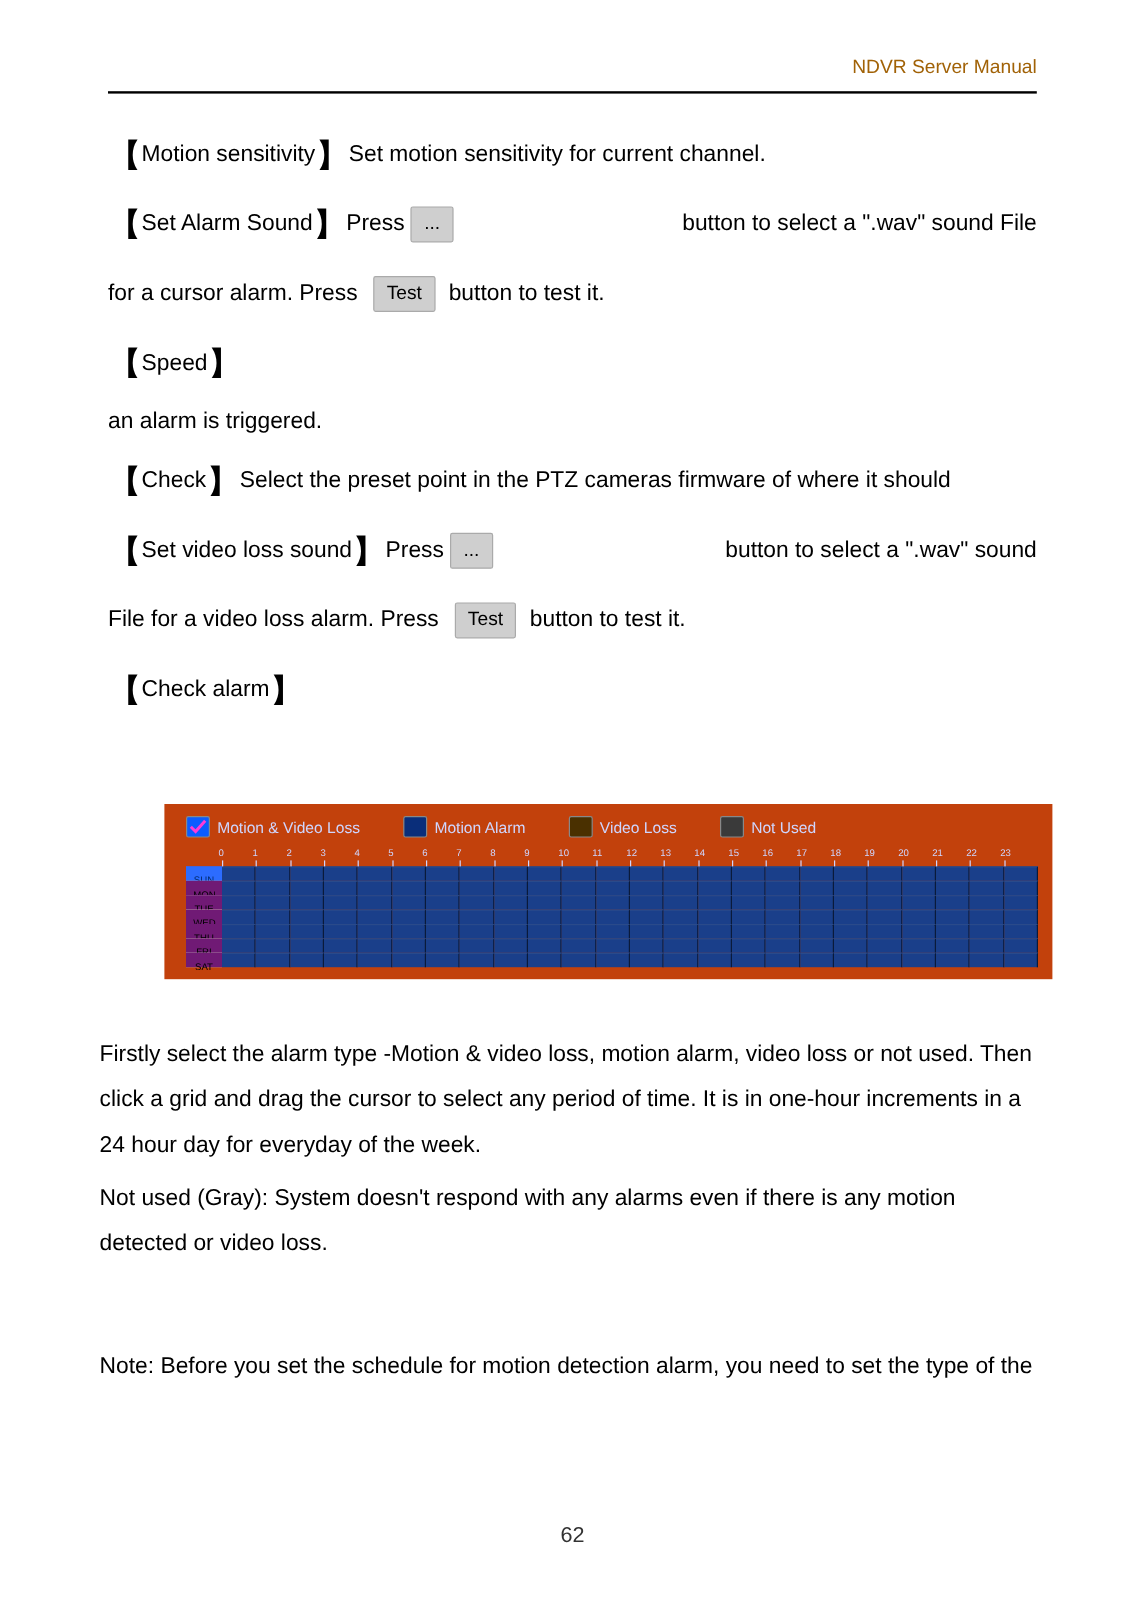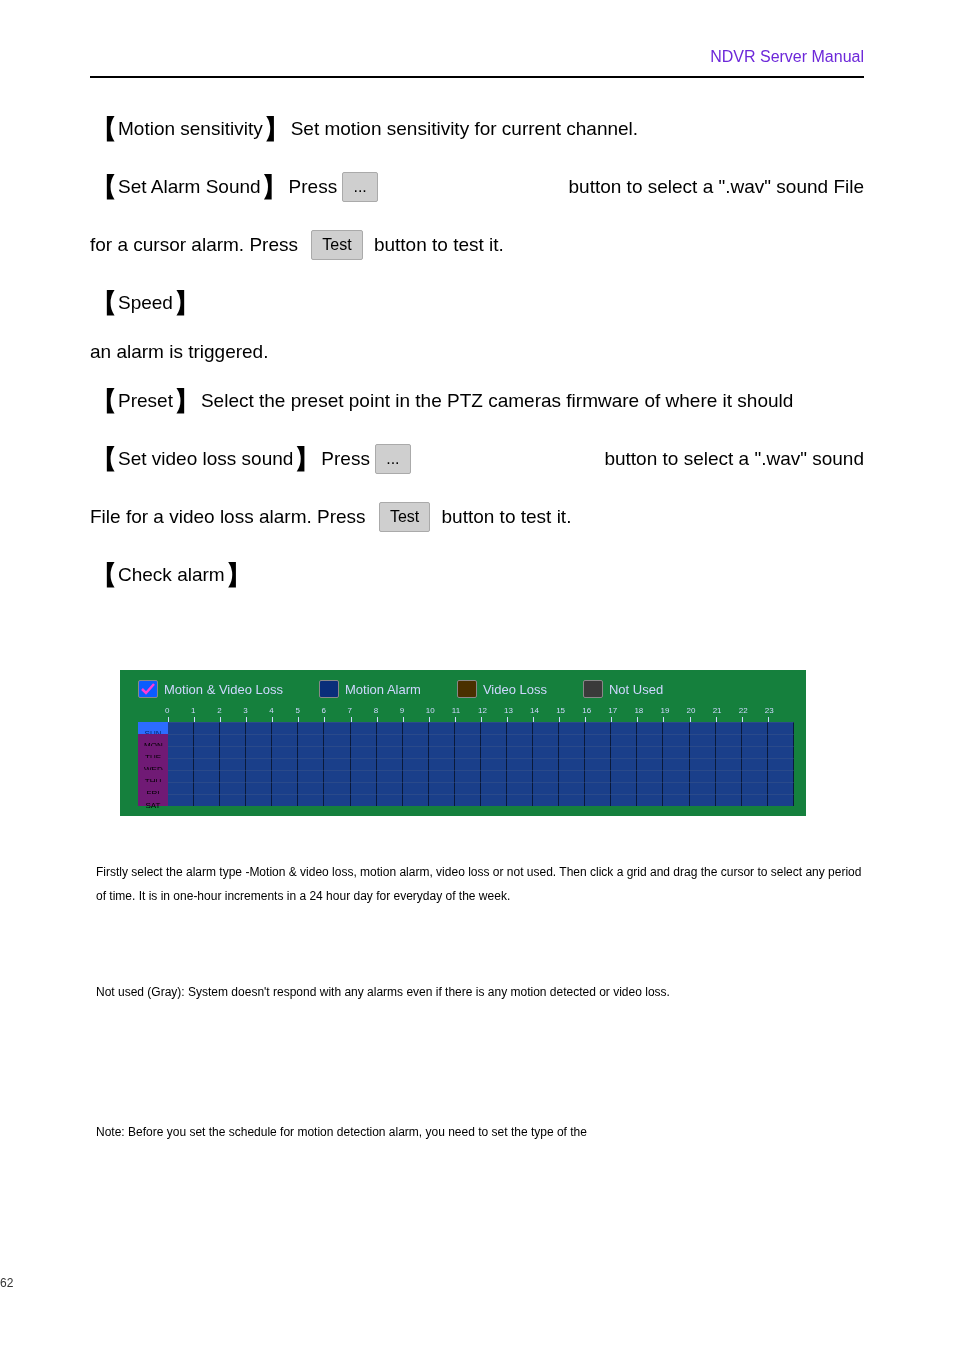--- a/index.html
+++ b/index.html
@@ -1,49 +1,49 @@
 <!DOCTYPE html>
 <html><head>
 <meta charset="utf-8">
 <style>
 html,body{margin:0;padding:0;background:#fff;font-family:Arial,Helvetica,sans-serif;color:#000}
 .page{width:954px;height:1350px;position:relative;background:#fff;margin:0 auto}
-.hdr{position:absolute;top:48px;right:90px;color:#6d28d9;font-size:16px}
+.hdr{position:absolute;top:48px;right:90px;color:#a16207;font-size:16px}
 .hr{position:absolute;top:76px;left:90px;right:90px;border-top:2px solid #000}
 .content{position:absolute;top:100px;left:90px;right:90px}
 .row{display:flex;align-items:center;height:58px;font-size:19px}
 .brl{font-weight:700;font-size:26px;width:28px;text-align:center}
 .txt{white-space:pre}
 .rtxt{margin-left:auto}
 .btn{display:inline-flex;align-items:center;justify-content:center;background:#cfcfcf;color:#000;height:28px;padding:0 10px;font-size:16px;border:1px solid #aaa;border-radius:2px}
-.schedpanel{position:absolute;top:670px;left:120px;width:686px;background:#15803d}
+.schedpanel{position:absolute;top:670px;left:137px;width:740px;background:#c2410c}
 .legendrow{display:flex;align-items:center;gap:8px;padding:10px 12px 6px 18px;color:#cfd6ff;font-size:13px}
 .lg{display:flex;align-items:center;gap:6px;margin-right:28px}
 .swatch{width:18px;height:16px;border:1px solid #888;border-radius:2px}
 .sw-mv{background:#0b5cff;position:relative}
 .sw-mv svg{position:absolute;inset:0}
 .sw-ma{background:#0a2e7a}
 .sw-vl{background:#4a3000}
 .sw-nu{background:#3a3a3a}
 .timewrap{padding:0 12px 10px 18px}
 .timehdr{display:flex;align-items:flex-end;height:18px}
 .daycol{width:30px}
 .hourcol{flex:1;position:relative;height:16px}
 .hournum{position:absolute;left:-3px;top:0;font-size:8px;color:#cfd6ff}
 .hourtick{position:absolute;left:0;bottom:0;width:1px;height:5px;background:#cfd6ff}
 .gridrow{display:flex;height:12px}
 .daylabel{width:30px;height:12px;background:#d8d8d8;color:#000;font-size:8px;line-height:12px;text-align:center;border:6px solid #701a75;box-sizing:border-box}
 .daylabel.sun{background:#2c6cff;color:#002a6e;border-color:#2c6cff}
 .cells{flex:1;display:flex}
 .cell{flex:1;border-top:1px solid #2a4a8a;border-right:1px solid #0a1a3a;background:#1a3f8a}
-.bodytxt{position:absolute;left:96px;right:90px;font-size:12px;line-height:2.0}
+.bodytxt{position:absolute;left:83px;right:90px;font-size:19px;line-height:2.0}
 .bodytxt.p1{top:860px}
 .bodytxt.p2{top:980px}
 .bodytxt.p3{top:1120px}
-.pgnum{position:absolute;bottom:60px;left:0;right:0;font-size:12px;color:#333}
+.pgnum{position:absolute;bottom:60px;left:0;right:0;text-align:center;font-size:18px;color:#333}
 </style>
 </head>
 <body>
 <div class="page">
   <div class="hdr">NDVR Server Manual</div>
   <div class="hr"></div>
 
   <div class="content">
 
     <div class="row">
@@ -73,21 +73,21 @@
       <span class="txt">Speed</span>
       <span class="brl">】</span>
     </div>
 
     <div class="row" style="height:40px">
       <span class="txt">an alarm is triggered.</span>
     </div>
 
     <div class="row">
       <span class="brl">【</span>
-      <span class="txt">Preset</span>
+      <span class="txt">Check</span>
       <span class="brl">】</span>
       <span class="txt">Select the preset point in the PTZ cameras firmware of where it should</span>
     </div>
 
 
     <div class="row">
       <span class="brl">【</span>
       <span class="txt">Set video loss sound</span>
       <span class="brl">】</span>
       <span class="txt">Press </span>

